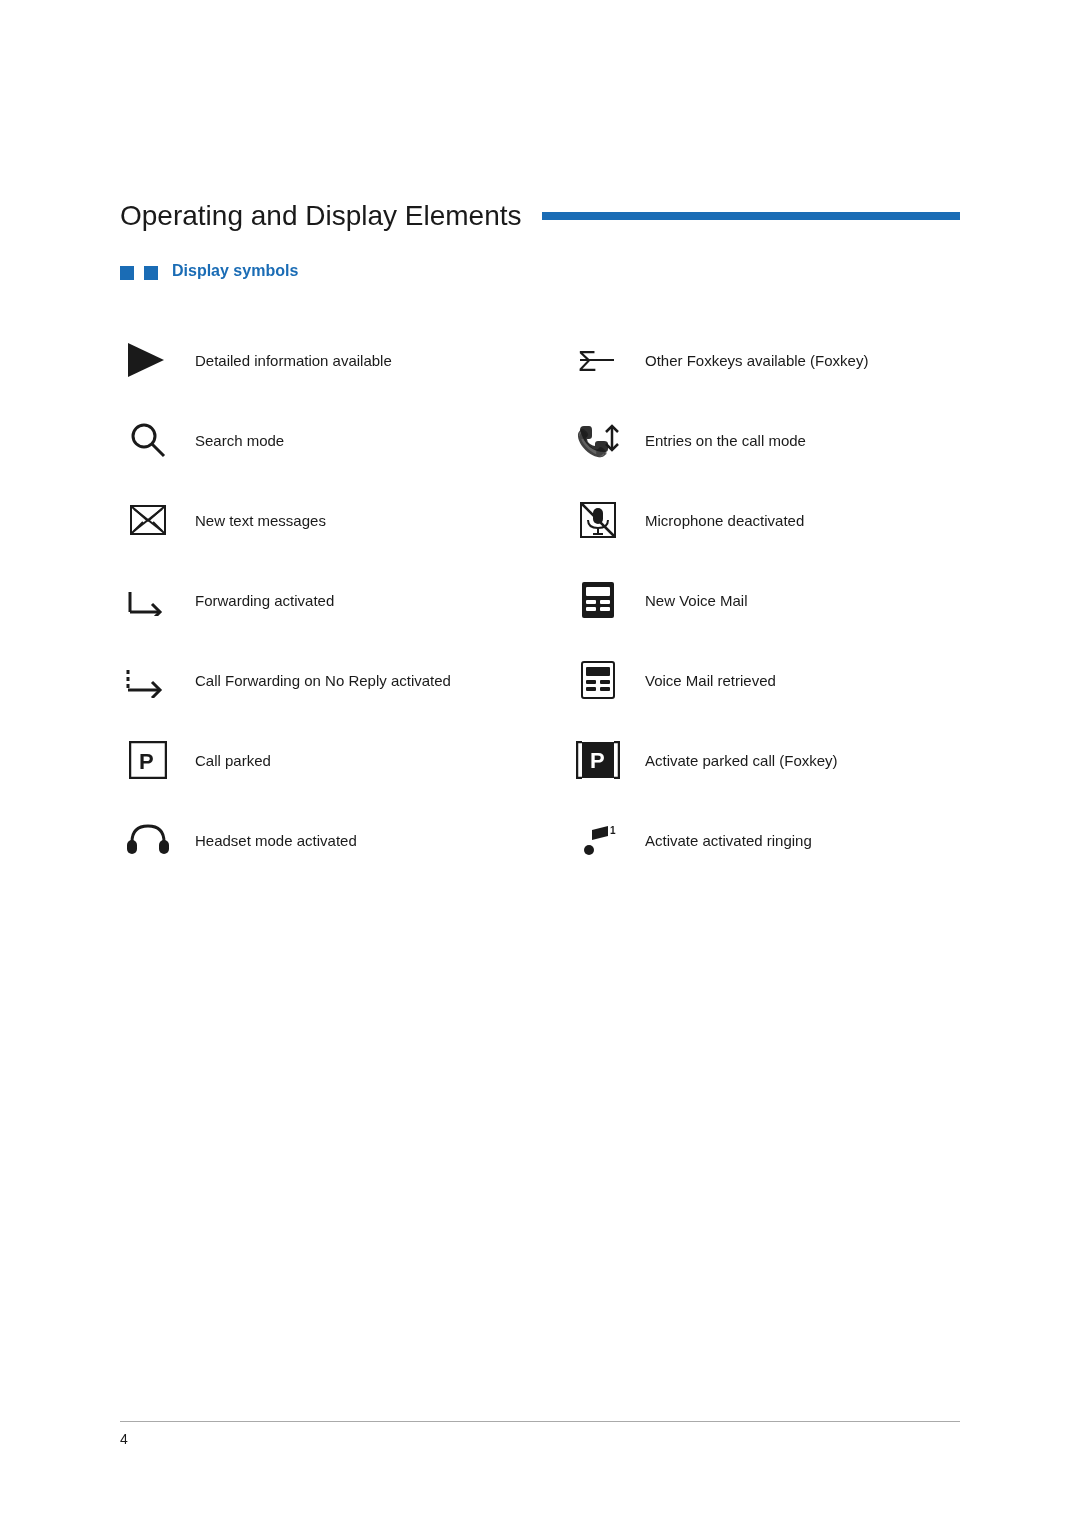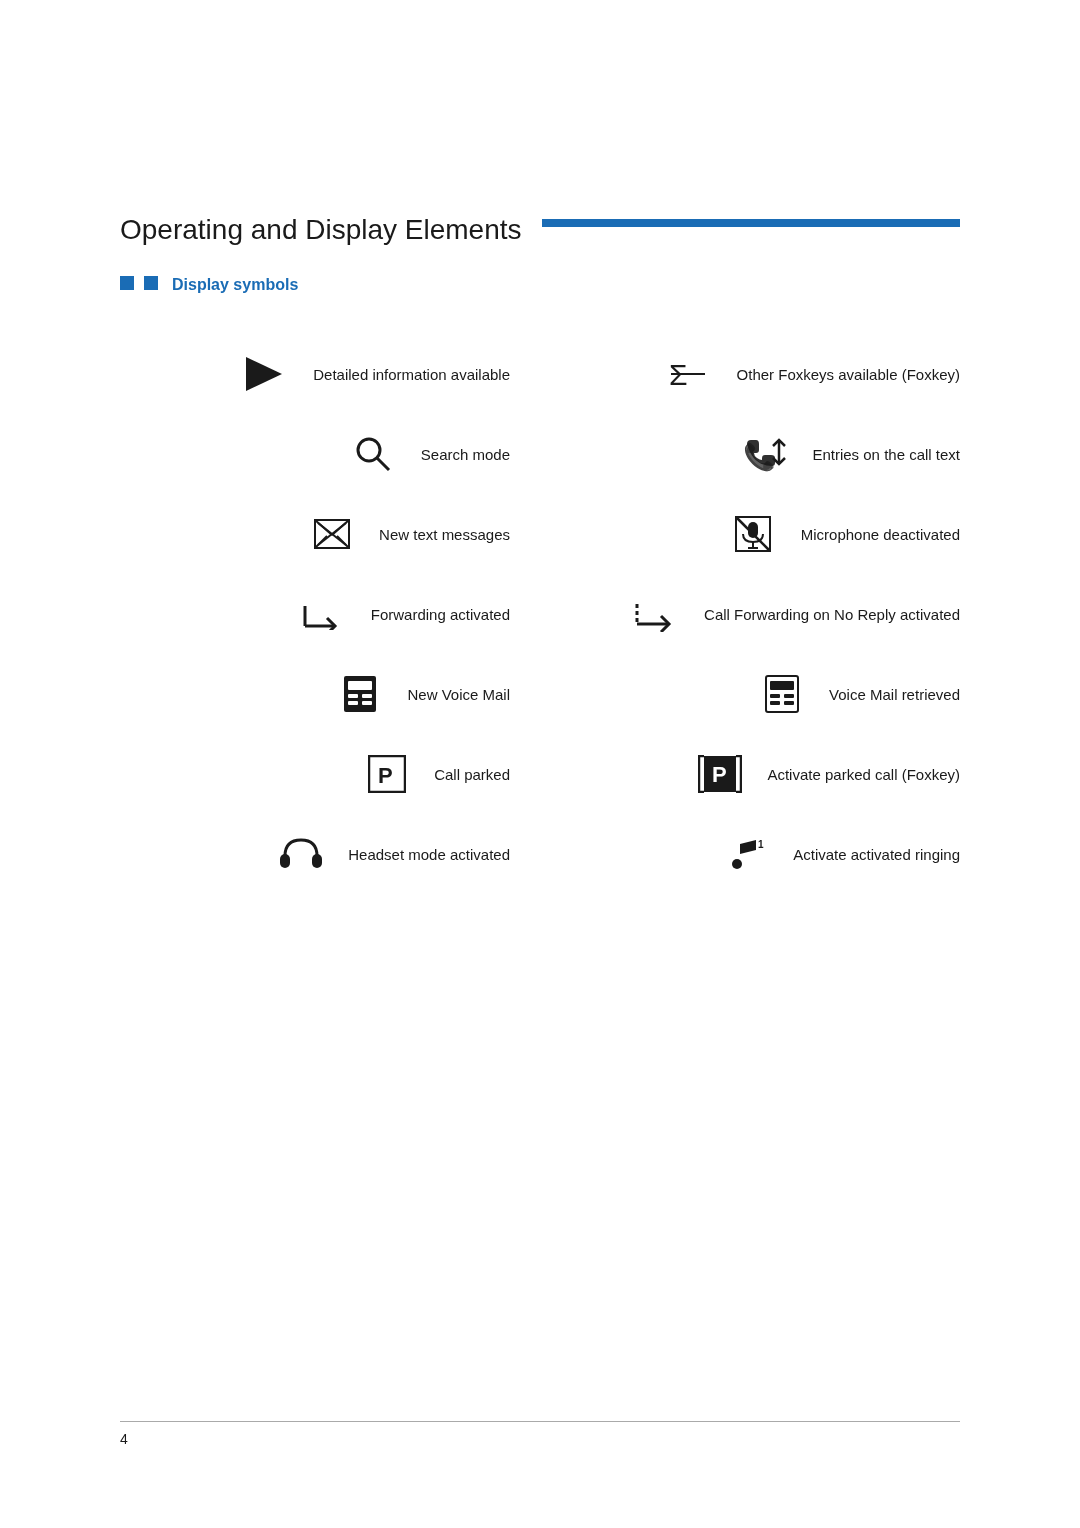--- a/index.html
+++ b/index.html
@@ -20,36 +20,35 @@
       align-items: center;
       margin-bottom: 30px;
     }
 
     .section-title {
       font-size: 28px;
       font-weight: 400;
       color: #1a1a1a;
       white-space: nowrap;
       margin-right: 20px;
-      margin-top: 14px;
     }
 
     .section-line {
       flex: 1;
       height: 8px;
       background: #1a6cb5;
     }
 
     .subsection-title {
       font-size: 16px;
       font-weight: bold;
       color: #1a6cb5;
       margin-bottom: 40px;
       display: flex;
-      align-items: flex-start;
+      align-items: flex-end;
       gap: 10px;
     }
 
     .subsection-title::before {
       content: '';
       display: inline-block;
       width: 14px;
       height: 14px;
       background: #1a6cb5;
       flex-shrink: 0;
@@ -61,21 +60,20 @@
       gap: 0;
       column-gap: 60px;
     }
 
     .symbol-row {
       display: flex;
       align-items: center;
       padding: 18px 0;
       gap: 20px;
       min-height: 80px;
-      justify-content: flex-end;
     }
 
     .symbol-icon {
       width: 55px;
       flex-shrink: 0;
       display: flex;
       align-items: center;
       justify-content: center;
       font-size: 28px;
     }
@@ -157,21 +155,21 @@
         <svg width="44" height="36" viewBox="0 0 44 36">
 
           <text x="0" y="30" font-size="26" font-family="Arial" fill="#1a1a1a">📞</text>
 
           <path d="M4,8 Q4,4 8,4 L13,4 Q16,4 16,8 L16,14 Q16,17 13,17 L11,17 Q11,20 14,22 Q17,24 19,24 L19,22 Q19,19 22,19 L28,19 Q32,19 32,22 L32,27 Q32,30 29,30 Q10,30 4,8 Z" fill="#1a1a1a" opacity="0.9"></path>
           <line x1="36" y1="4" x2="36" y2="28" stroke="#1a1a1a" stroke-width="2.5"></line>
           <polyline points="30,10 36,4 42,10" fill="none" stroke="#1a1a1a" stroke-width="2.5"></polyline>
           <polyline points="30,22 36,28 42,22" fill="none" stroke="#1a1a1a" stroke-width="2.5"></polyline>
         </svg>
       </div>
-      <span class="symbol-text">Entries on the call text</span>
+      <span class="symbol-text">Entries on the call mode</span>
     </div>
 
     <div class="symbol-row">
       <div class="symbol-icon">
         <svg width="36" height="30" viewBox="0 0 36 30">
           <rect x="1" y="1" width="34" height="28" fill="none" stroke="#1a1a1a" stroke-width="2"></rect>
           <line x1="1" y1="1" x2="18" y2="16" stroke="#1a1a1a" stroke-width="2"></line>
           <line x1="35" y1="1" x2="18" y2="16" stroke="#1a1a1a" stroke-width="2"></line>
           <line x1="1" y1="29" x2="13" y2="17" stroke="#1a1a1a" stroke-width="2"></line>
           <line x1="35" y1="29" x2="23" y2="17" stroke="#1a1a1a" stroke-width="2"></line>
@@ -208,47 +206,47 @@
           <line x1="4" y1="8" x2="4" y2="28" stroke="#1a1a1a" stroke-width="3"></line>
           <line x1="4" y1="28" x2="34" y2="28" stroke="#1a1a1a" stroke-width="3"></line>
           <polyline points="26,20 34,28 26,36" fill="none" stroke="#1a1a1a" stroke-width="3"></polyline>
         </svg>
       </div>
       <span class="symbol-text">Forwarding activated</span>
     </div>
 
     <div class="symbol-row">
       <div class="symbol-icon">
-        <svg width="48" height="36" viewBox="0 0 48 36">
-
-          <line x1="4" y1="8" x2="4" y2="28" stroke="#1a1a1a" stroke-width="3" stroke-dasharray="4,3"></line>
-          <line x1="4" y1="28" x2="36" y2="28" stroke="#1a1a1a" stroke-width="3"></line>
-          <polyline points="28,20 36,28 28,36" fill="none" stroke="#1a1a1a" stroke-width="3"></polyline>
-        </svg>
-      </div>
-      <span class="symbol-text">Call Forwarding on No Reply activated</span>
-    </div>
-
-    <div class="symbol-row">
-      <div class="symbol-icon">
         <svg width="34" height="40" viewBox="0 0 34 40">
 
           <rect x="1" y="2" width="32" height="36" rx="2" fill="#1a1a1a"></rect>
           <rect x="5" y="7" width="24" height="9" rx="1" fill="white"></rect>
           <rect x="5" y="20" width="10" height="4" rx="1" fill="white"></rect>
           <rect x="5" y="27" width="10" height="4" rx="1" fill="white"></rect>
           <rect x="19" y="20" width="10" height="4" rx="1" fill="white"></rect>
           <rect x="19" y="27" width="10" height="4" rx="1" fill="white"></rect>
         </svg>
       </div>
       <span class="symbol-text">New Voice Mail</span>
     </div>
 
     <div class="symbol-row">
       <div class="symbol-icon">
+        <svg width="48" height="36" viewBox="0 0 48 36">
+
+          <line x1="4" y1="8" x2="4" y2="28" stroke="#1a1a1a" stroke-width="3" stroke-dasharray="4,3"></line>
+          <line x1="4" y1="28" x2="36" y2="28" stroke="#1a1a1a" stroke-width="3"></line>
+          <polyline points="28,20 36,28 28,36" fill="none" stroke="#1a1a1a" stroke-width="3"></polyline>
+        </svg>
+      </div>
+      <span class="symbol-text">Call Forwarding on No Reply activated</span>
+    </div>
+
+    <div class="symbol-row">
+      <div class="symbol-icon">
         <svg width="34" height="40" viewBox="0 0 34 40">
 
           <rect x="1" y="2" width="32" height="36" rx="2" fill="none" stroke="#1a1a1a" stroke-width="2"></rect>
           <rect x="5" y="7" width="24" height="9" rx="1" fill="#1a1a1a"></rect>
           <rect x="5" y="20" width="10" height="4" rx="1" fill="#1a1a1a"></rect>
           <rect x="5" y="27" width="10" height="4" rx="1" fill="#1a1a1a"></rect>
           <rect x="19" y="20" width="10" height="4" rx="1" fill="#1a1a1a"></rect>
           <rect x="19" y="27" width="10" height="4" rx="1" fill="#1a1a1a"></rect>
         </svg>
       </div>

